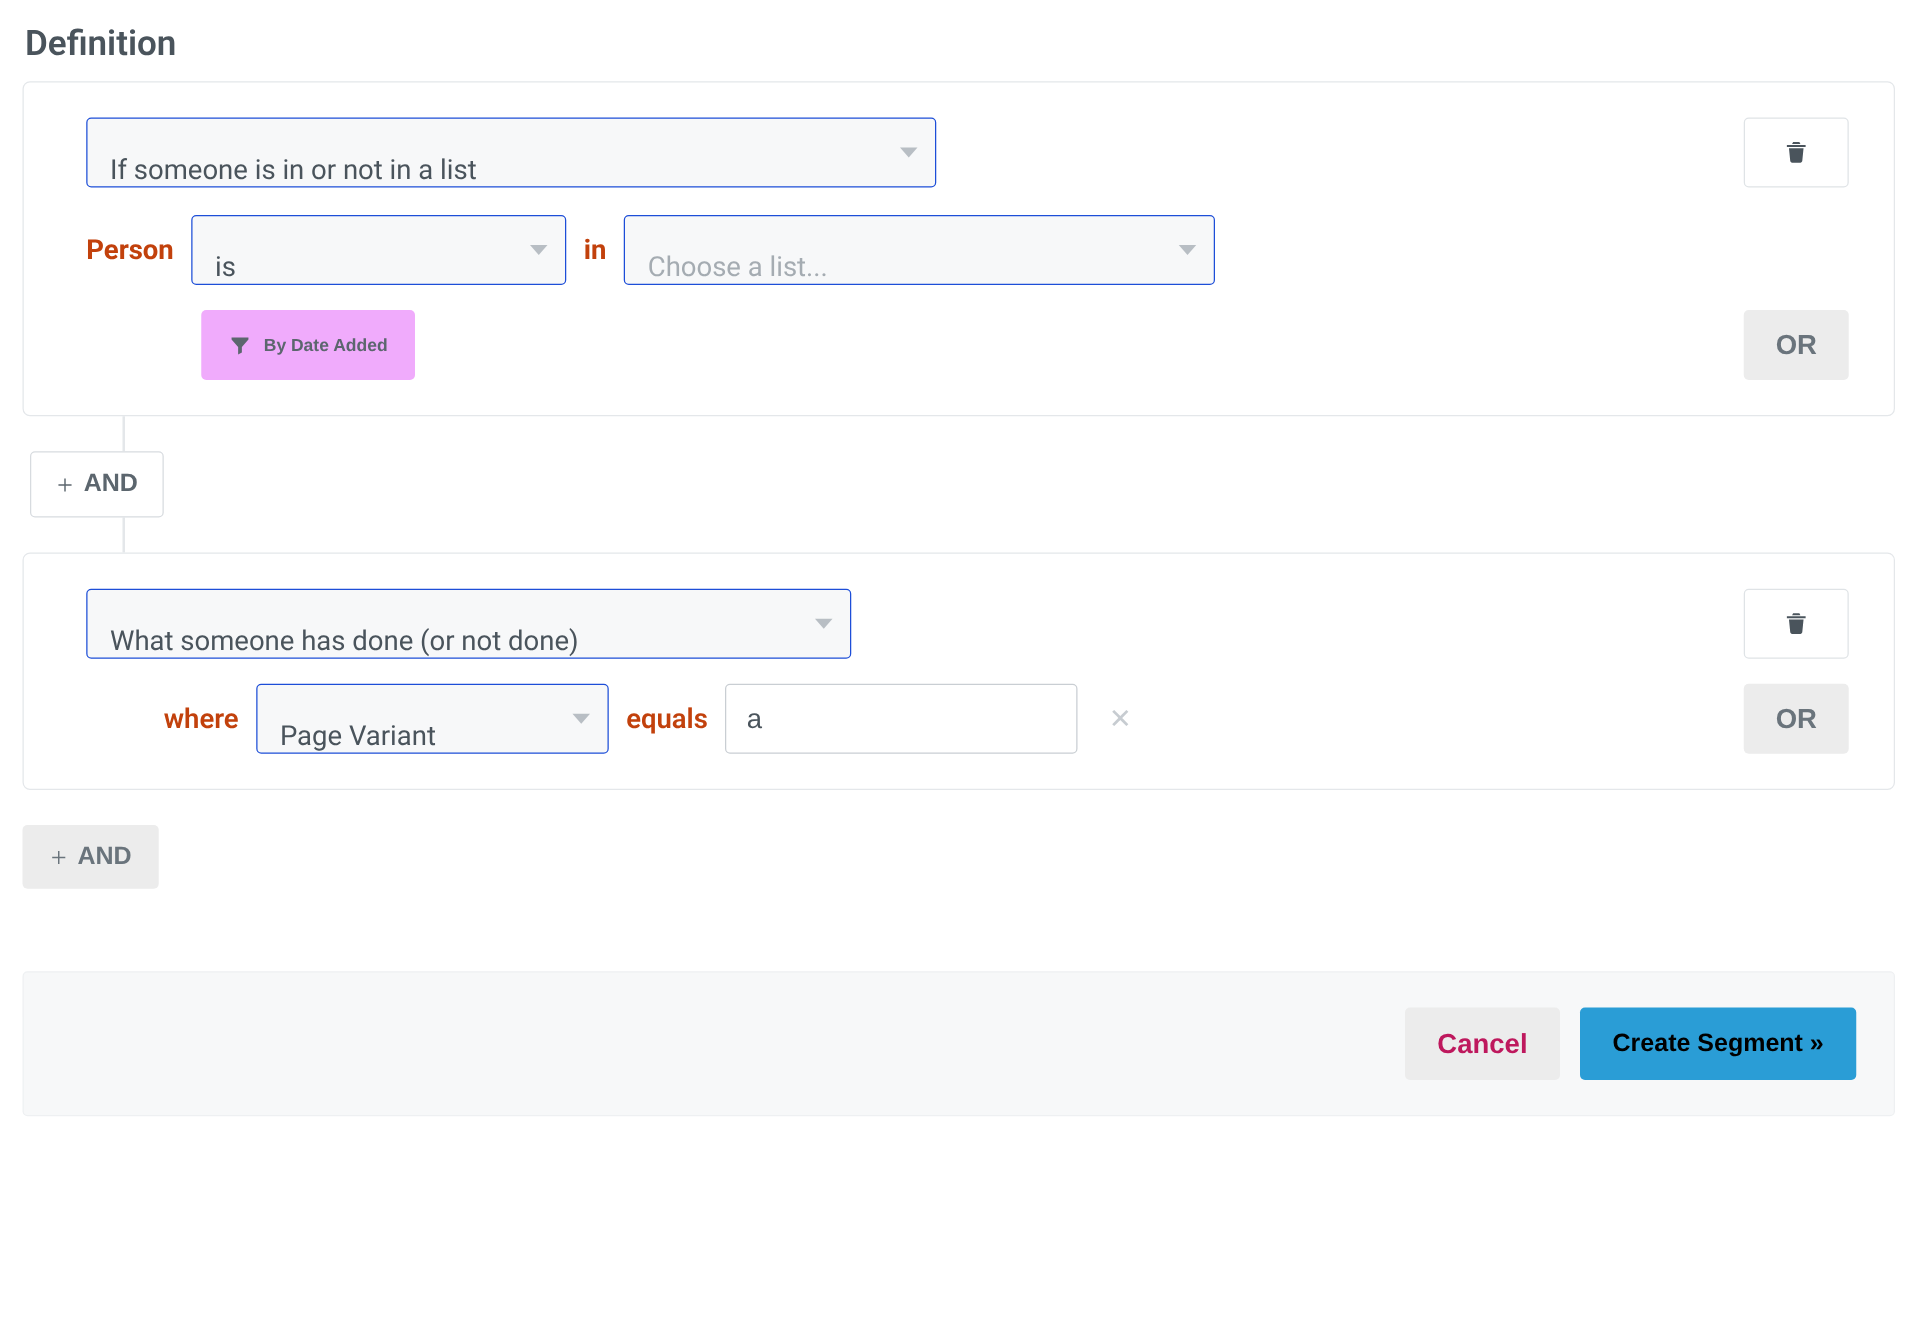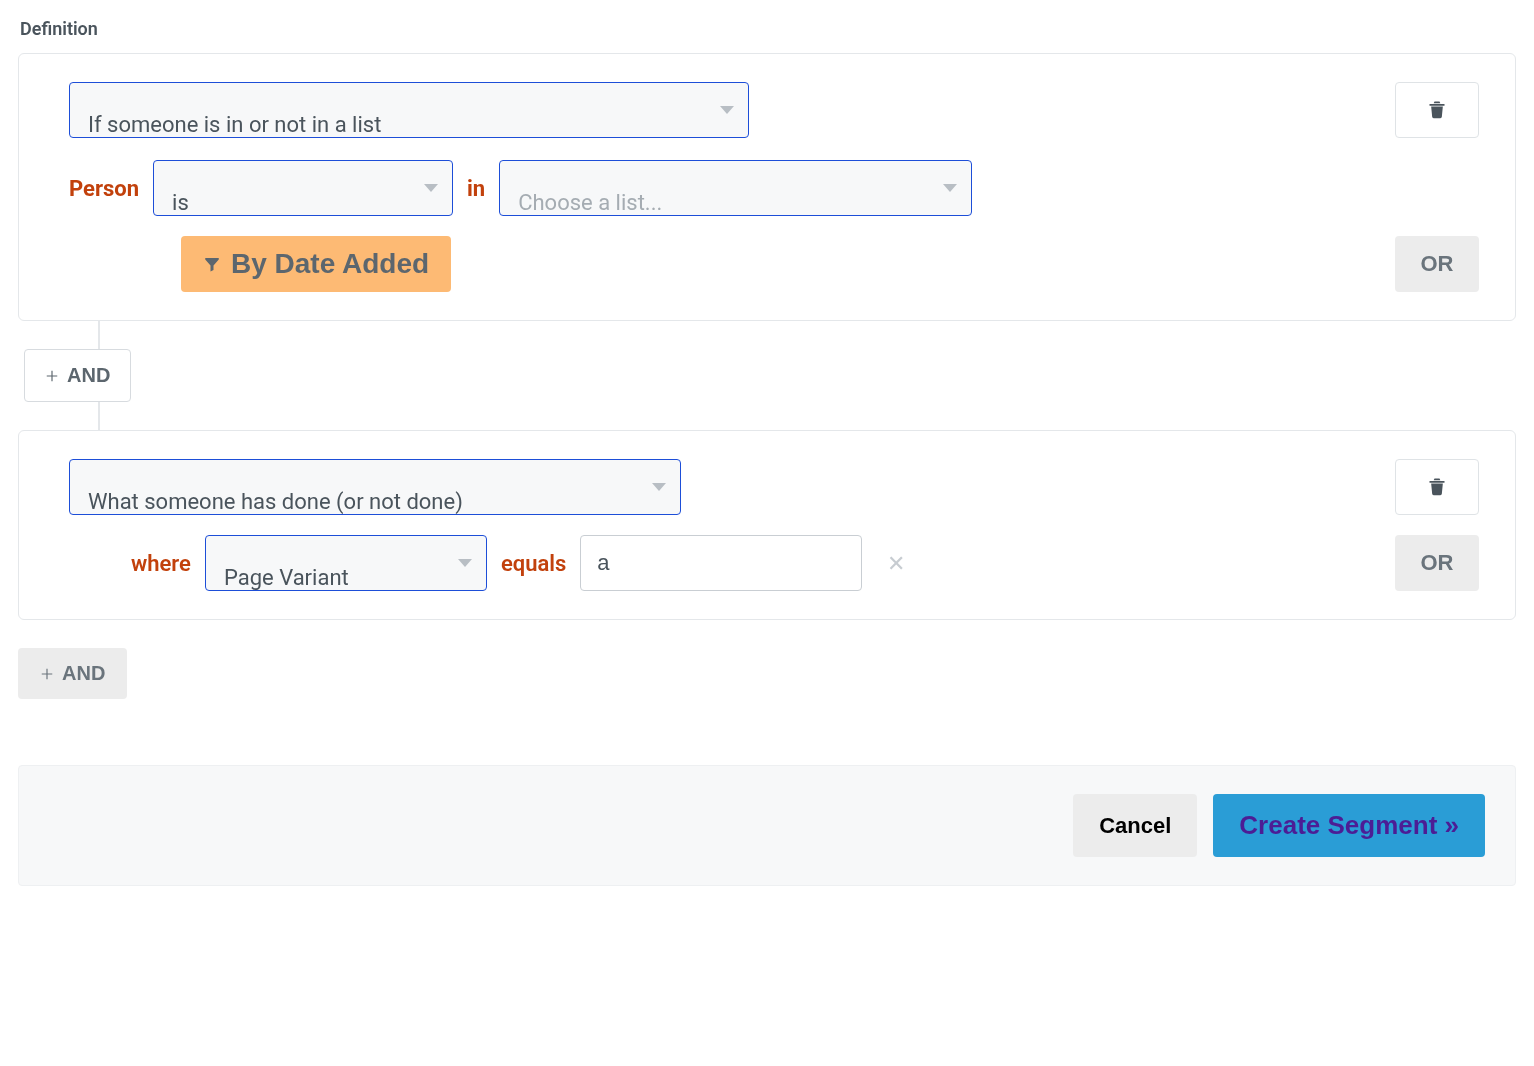--- a/index.html
+++ b/index.html
@@ -8,21 +8,21 @@
     padding: 0;
     font-family: -apple-system, BlinkMacSystemFont, "Segoe UI", Roboto, Helvetica, Arial, sans-serif;
     background: #ffffff;
     color: #3a4248;
   }
   .page {
     width: 1534px;
     padding: 0 18px 40px 18px;
   }
   .definition-label {
-    font-size: 18px;
+    font-size: 28px;
     font-weight: 600;
     color: #4a545c;
     padding: 18px 0 14px 2px;
   }
 
   .card {
     border: 1px solid #e4e7ea;
     border-radius: 6px;
     padding: 28px 36px 28px 50px;
     background: #fff;
@@ -145,28 +145,27 @@
     color: #6a747c;
     cursor: pointer;
   }
 
   .bydate-btn {
     display: inline-flex;
     align-items: center;
     gap: 10px;
     height: 56px;
     padding: 0 22px;
-    background: #fdba74;
-    border: none;
-    border-radius: 4px;
-    font-size: 28px;
+    background: #f0abfc;
+    border: none;
+    border-radius: 4px;
+    font-size: 14px;
     font-weight: 700;
     color: #5c666e;
     cursor: pointer;
-    margin-left: 20px;
   }
   .funnel-icon svg { width: 18px; height: 18px; display:block; fill:#5c666e; }
 
   .badge-circle {
     width: 38px; height: 38px;
     border-radius: 50%;
     background: #1a76c7;
     display: flex;
     align-items: center;
     justify-content: center;
@@ -203,31 +202,31 @@
     justify-content: flex-end;
     gap: 16px;
   }
   .btn-cancel {
     padding: 16px 26px;
     background: #ececec;
     border: none;
     border-radius: 4px;
     font-size: 22px;
     font-weight: 700;
-    color: #000000;
+    color: #be185d;
     cursor: pointer;
   }
   .btn-primary {
     padding: 16px 26px;
     background: #2a9dd6;
     border: none;
     border-radius: 4px;
-    font-size: 26px;
-    font-weight: 700;
-    color: #4c1d95;
+    font-size: 20px;
+    font-weight: 700;
+    color: #000000;
     cursor: pointer;
   }
 
   .top-row {
     display: flex;
     align-items: center;
     gap: 14px;
   }
 </style>
 </head>

